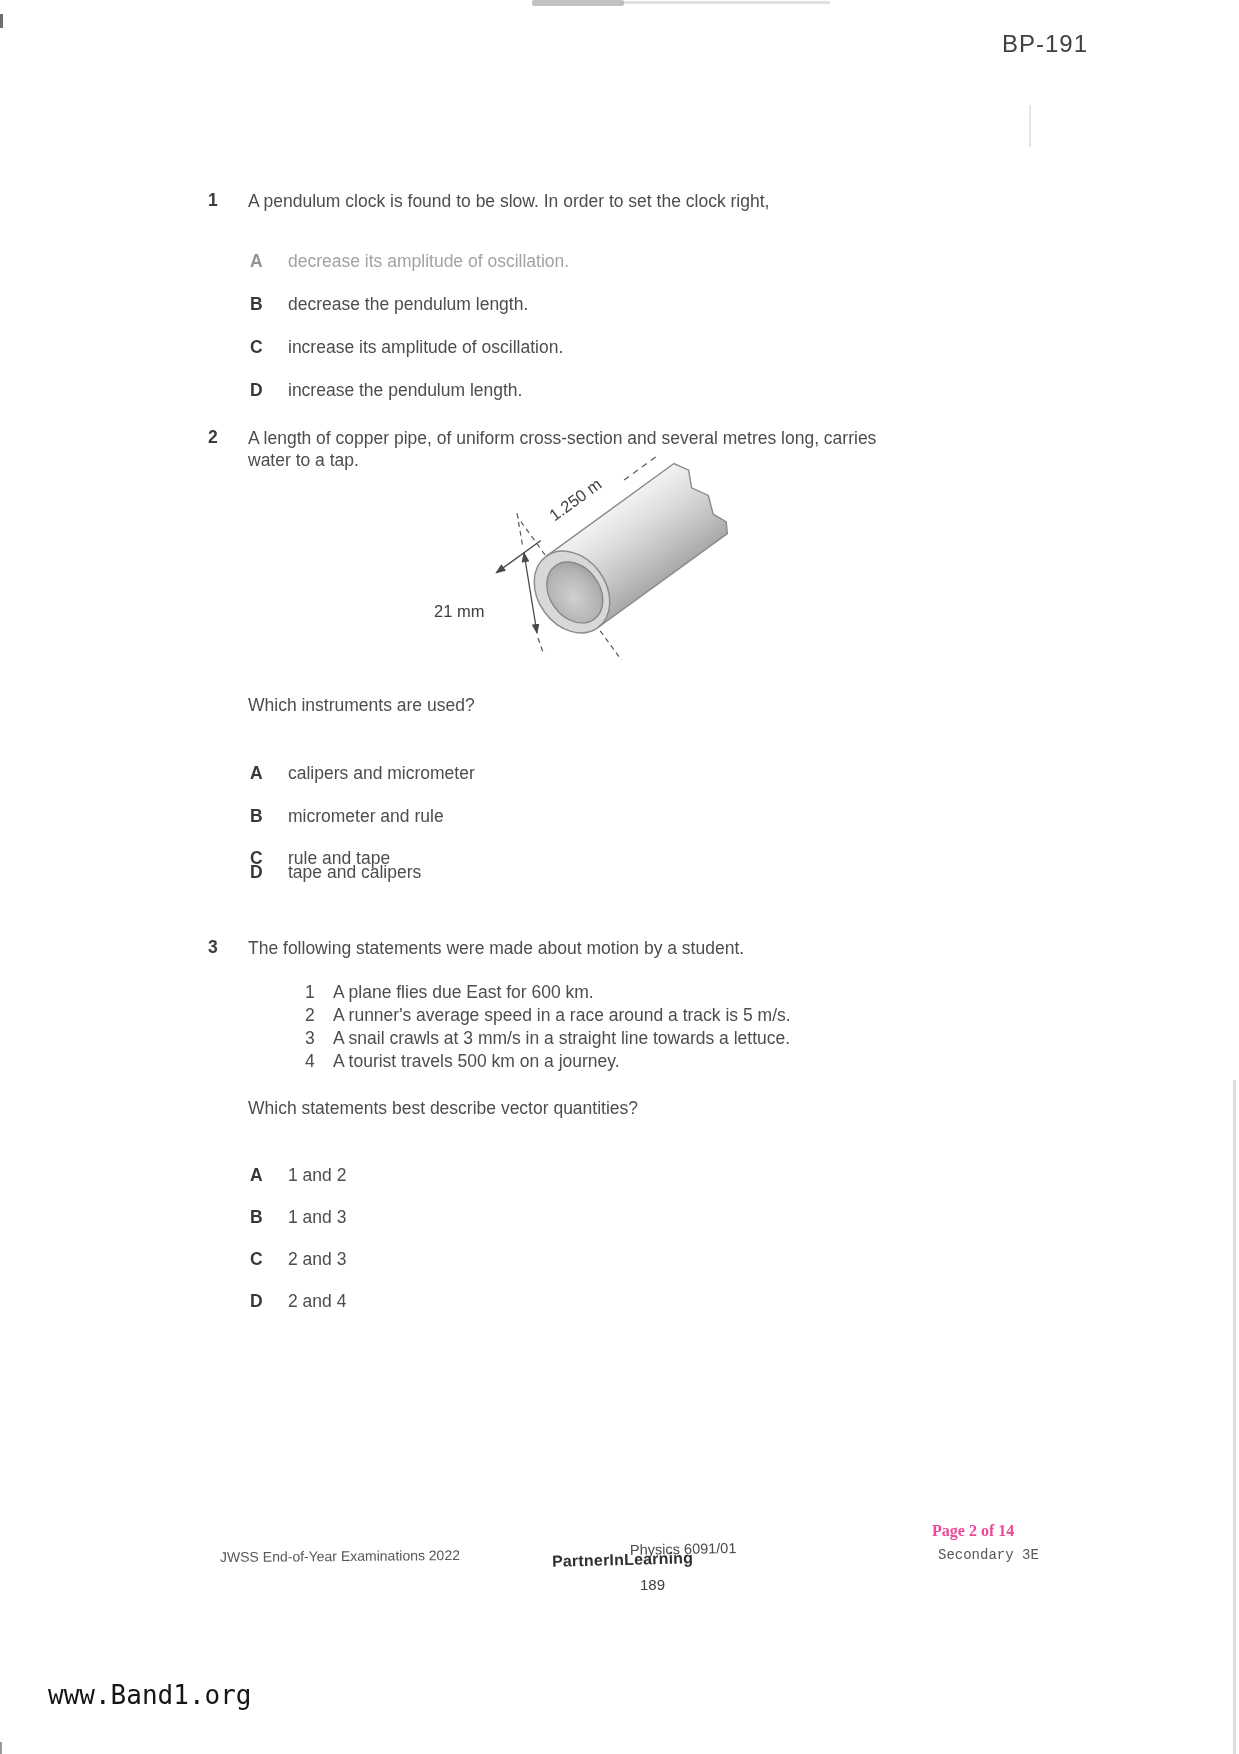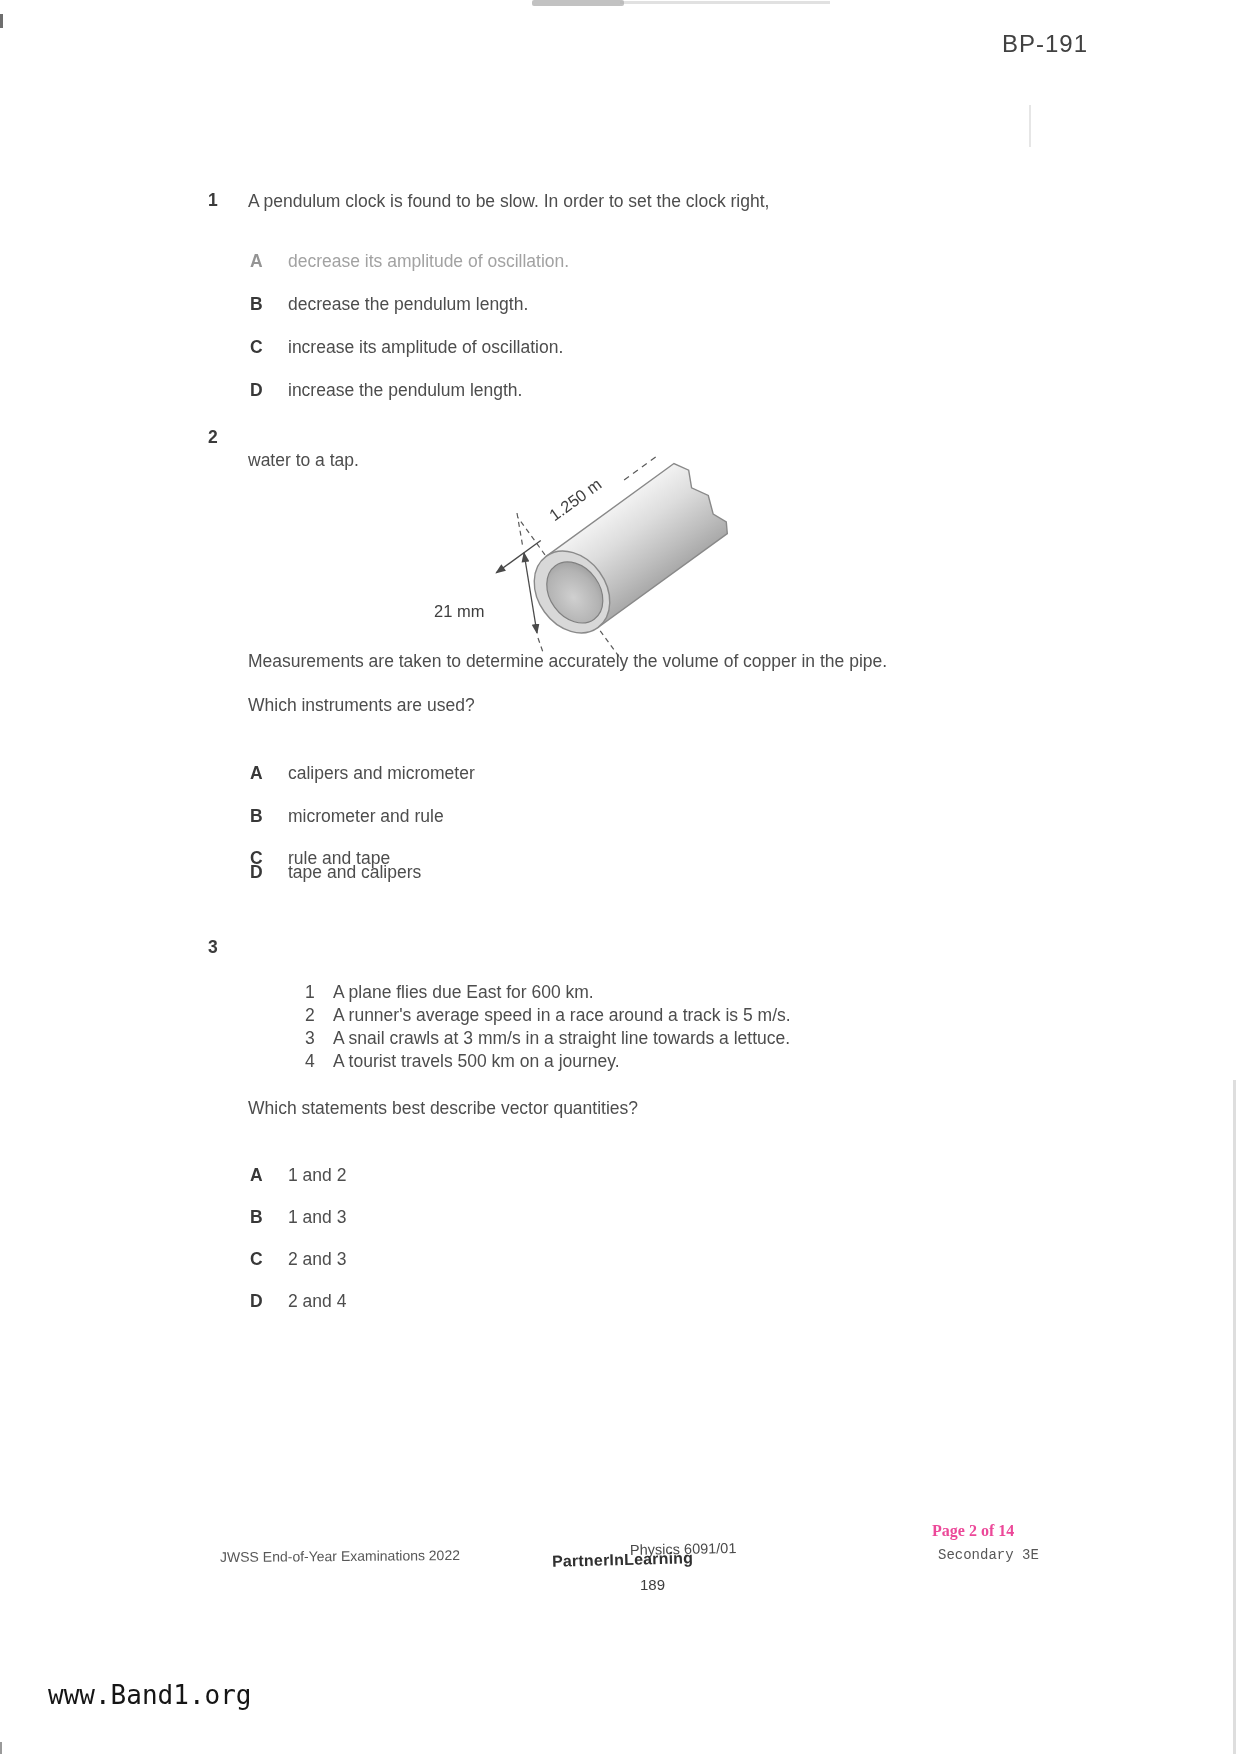--- a/index.html
+++ b/index.html
@@ -51,20 +51,21 @@
     <span class="letter">B</span><span class="otext">decrease the pendulum length.</span>
   </div>
   <div class="opt" style="top:337px;">
     <span class="letter">C</span><span class="otext">increase its amplitude of oscillation.</span>
   </div>
   <div class="opt" style="top:380px;">
     <span class="letter">D</span><span class="otext">increase the pendulum length.</span>
   </div>
 
   <div class="abs qnum" style="left:208px;top:427px;">2</div>
+  <div class="abs qtext" style="left:248px;top:427px;">A length of copper pipe, of uniform cross-section and several metres long, carries</div>
   <div class="abs qtext" style="left:248px;top:449px;">water to a tap.</div>
 
   <svg class="abs" style="left:390px;top:455px;" width="360" height="205" viewBox="0 0 360 205">
     <defs>
       <linearGradient id="bodyGrad" gradientUnits="userSpaceOnUse" x1="0" y1="-44" x2="0" y2="44">
         <stop offset="0" stop-color="#f2f2f2"></stop>
         <stop offset="0.35" stop-color="#dddddd"></stop>
         <stop offset="0.75" stop-color="#bebebe"></stop>
         <stop offset="1" stop-color="#a9a9a9"></stop>
       </linearGradient>
@@ -95,37 +96,37 @@
 
       <line x1="0" y1="48" x2="0" y2="86" stroke="#5a5a5a" stroke-width="1.2" stroke-dasharray="5,4"></line>
     </g>
 
     <line x1="127" y1="58" x2="133" y2="93" stroke="#5a5a5a" stroke-width="1.2" stroke-dasharray="5,4"></line>
     <line x1="134" y1="98" x2="147" y2="178" stroke="#4a4a4a" stroke-width="1.3" marker-start="url(#ahrev)" marker-end="url(#ah)"></line>
     <line x1="148" y1="183" x2="154" y2="200" stroke="#5a5a5a" stroke-width="1.2" stroke-dasharray="5,4"></line>
     <text x="44" y="162" font-size="16.5" fill="#3f3f3f">21 mm</text>
   </svg>
 
-  <div class="abs qtext" style="left:248px;top:650px;">Measurements are taken to determine accurately the volume of copper in the pipe.</div>
   <div class="abs qtext" style="left:248px;top:694px;">Which instruments are used?</div>
 
   <div class="opt" style="top:763px;">
     <span class="letter">A</span><span class="otext">calipers and micrometer</span>
   </div>
   <div class="opt" style="top:806px;">
     <span class="letter">B</span><span class="otext">micrometer and rule</span>
   </div>
   <div class="opt" style="top:848px;">
     <span class="letter">C</span><span class="otext">rule and tape</span>
   </div>
   <div class="opt" style="top:862px;">
     <span class="letter">D</span><span class="otext">tape and calipers</span>
   </div>
 
   <div class="abs qnum" style="left:208px;top:937px;">3</div>
+  <div class="abs qtext" style="left:248px;top:937px;">The following statements were made about motion by a student.</div>
 
   <div class="abs" style="left:305px;top:981px;">
     <div class="stmt">
       <span class="snum">1</span>
       <span>A plane flies due East for 600 km.</span>
     </div>
     <div class="stmt">
       <span class="snum">2</span>
       <span>A runner's average speed in a race around a track is 5 m/s.</span>
     </div>

